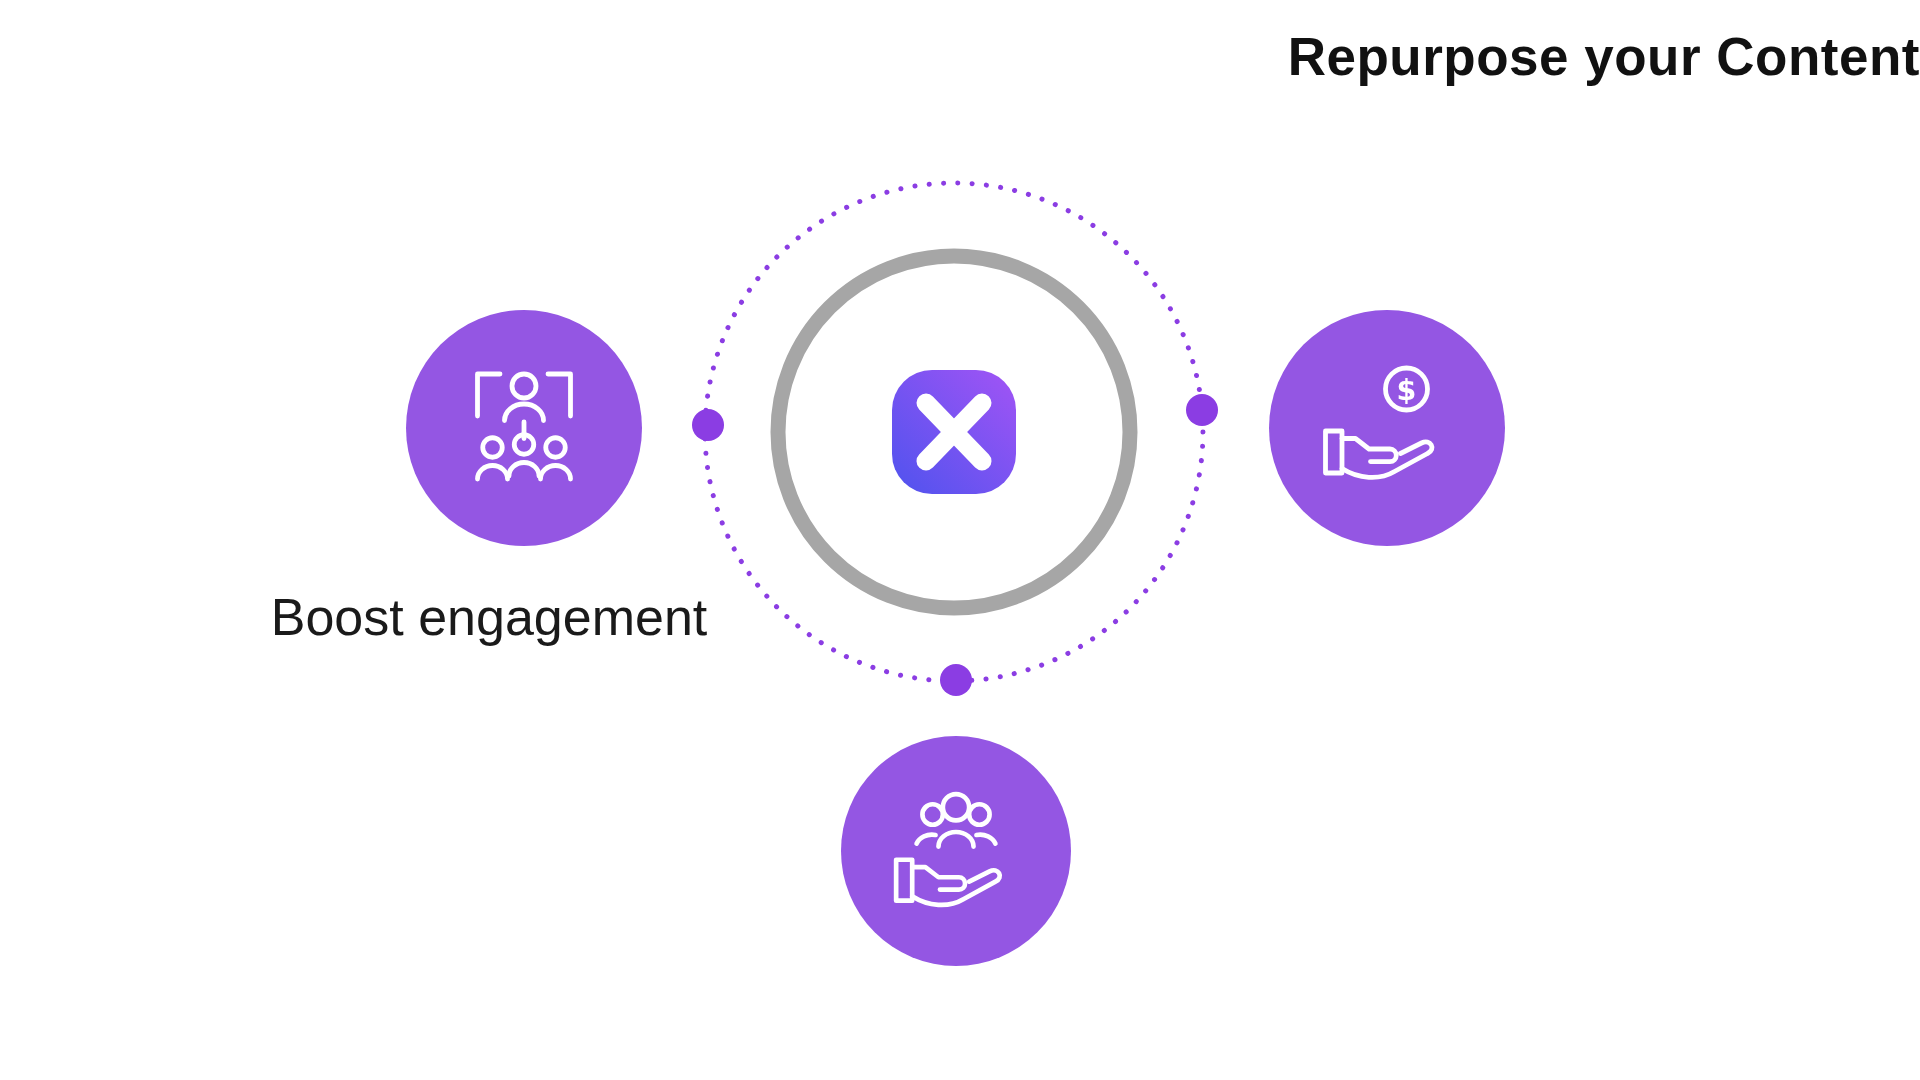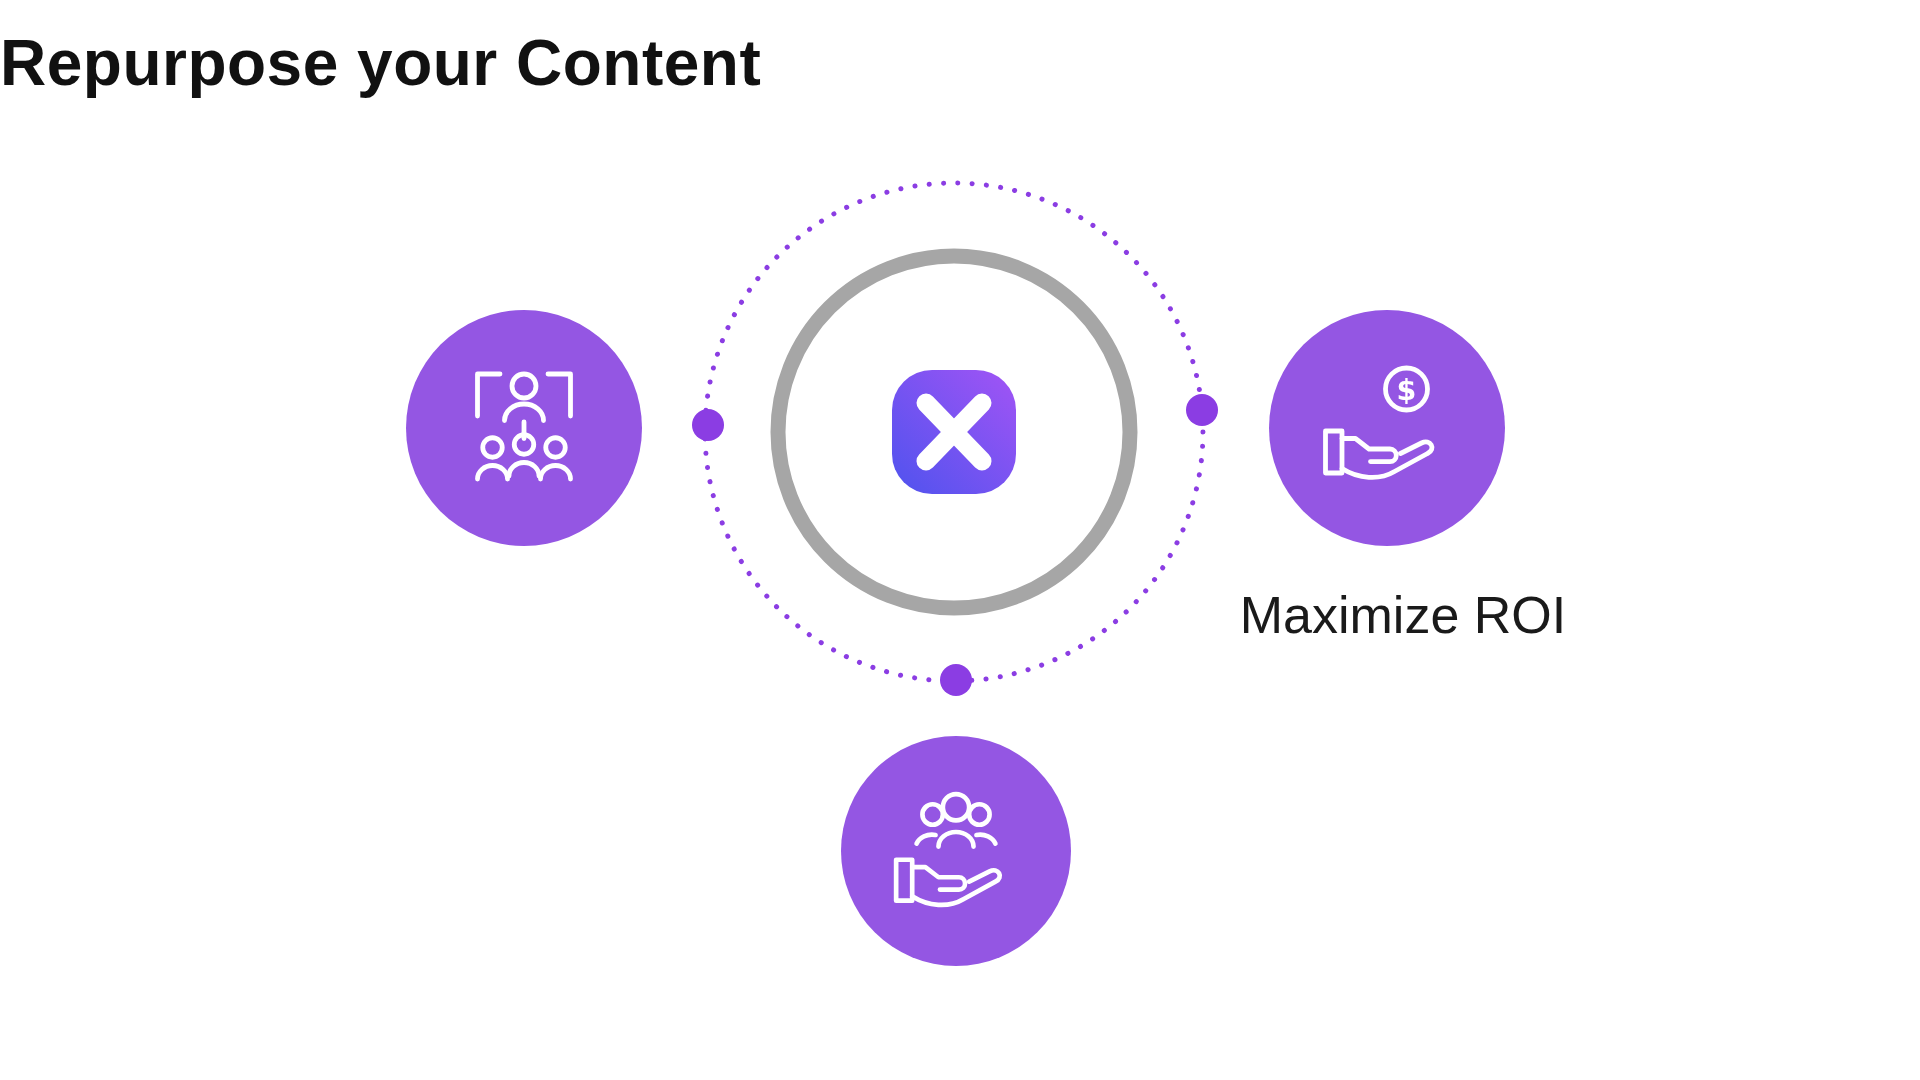--- a/index.html
+++ b/index.html
@@ -12,22 +12,22 @@
     width:1920px;
     height:1080px;
     background:#ffffff;
     overflow:hidden;
   }
 
   .title {
     position:absolute;
     top:26px; left:0;
     width:100%;
-    text-align:left;
-    font-size:64px;
+    text-align:right;
+    font-size:53px;
     font-weight:800;
     color:#111111;
     letter-spacing:0.5px;
   }
 
   .orbit {
     position:absolute;
     left:674px; top:152px;
   }
 
@@ -95,31 +95,31 @@
       <path d="M37 45 a13 11 0 0 1 26 0"></path>
       <path d="M50 46 V57"></path>
       <circle cx="29" cy="63" r="6.5"></circle>
       <circle cx="50" cy="61" r="6.5"></circle>
       <circle cx="71" cy="63" r="6.5"></circle>
       <path d="M19 84 a10 9 0 0 1 20 0"></path>
       <path d="M40 82 a10 9 0 0 1 20 0"></path>
       <path d="M61 84 a10 9 0 0 1 20 0"></path>
     </svg>
   </div>
+  <div class="label label-left">Boost engagement</div>
 
   <div class="bubble bubble-right">
     <svg class="bubble-icon" width="150" height="150" viewBox="0 0 100 100" fill="none" stroke="#ffffff" stroke-width="3.2" stroke-linecap="round" stroke-linejoin="round">
       <circle cx="63" cy="24" r="14"></circle>
       <text x="63" y="31" text-anchor="middle" fill="#ffffff" stroke="none" font-family="DejaVu Sans, sans-serif" font-size="19" font-weight="bold">$</text>
       <rect x="9" y="52" width="11" height="28"></rect>
       <path d="M20 57 h9 l9 7 h14 a4.2 4.2 0 0 1 0 8.4 H39"></path>
       <path d="M20 77 c11 7 25 8 35 2 l22 -12 c6 -3 2 -10 -4 -7 l-14 7"></path>
     </svg>
   </div>
-  <div class="label label-right">Maximize ROI</div>
 
   <div class="bubble bubble-bottom">
     <svg class="bubble-icon" width="146" height="146" viewBox="0 0 100 100" fill="none" stroke="#ffffff" stroke-width="3.2" stroke-linecap="round" stroke-linejoin="round">
       <circle cx="34" cy="25" r="7"></circle>
       <circle cx="66" cy="25" r="7"></circle>
       <circle cx="50" cy="20" r="9"></circle>
       <path d="M23 45 a11 9 0 0 1 13 -6"></path>
       <path d="M77 45 a11 9 0 0 0 -13 -6"></path>
       <path d="M38 47 a12 10 0 0 1 24 0"></path>
       <rect x="9" y="56" width="11" height="28"></rect>

